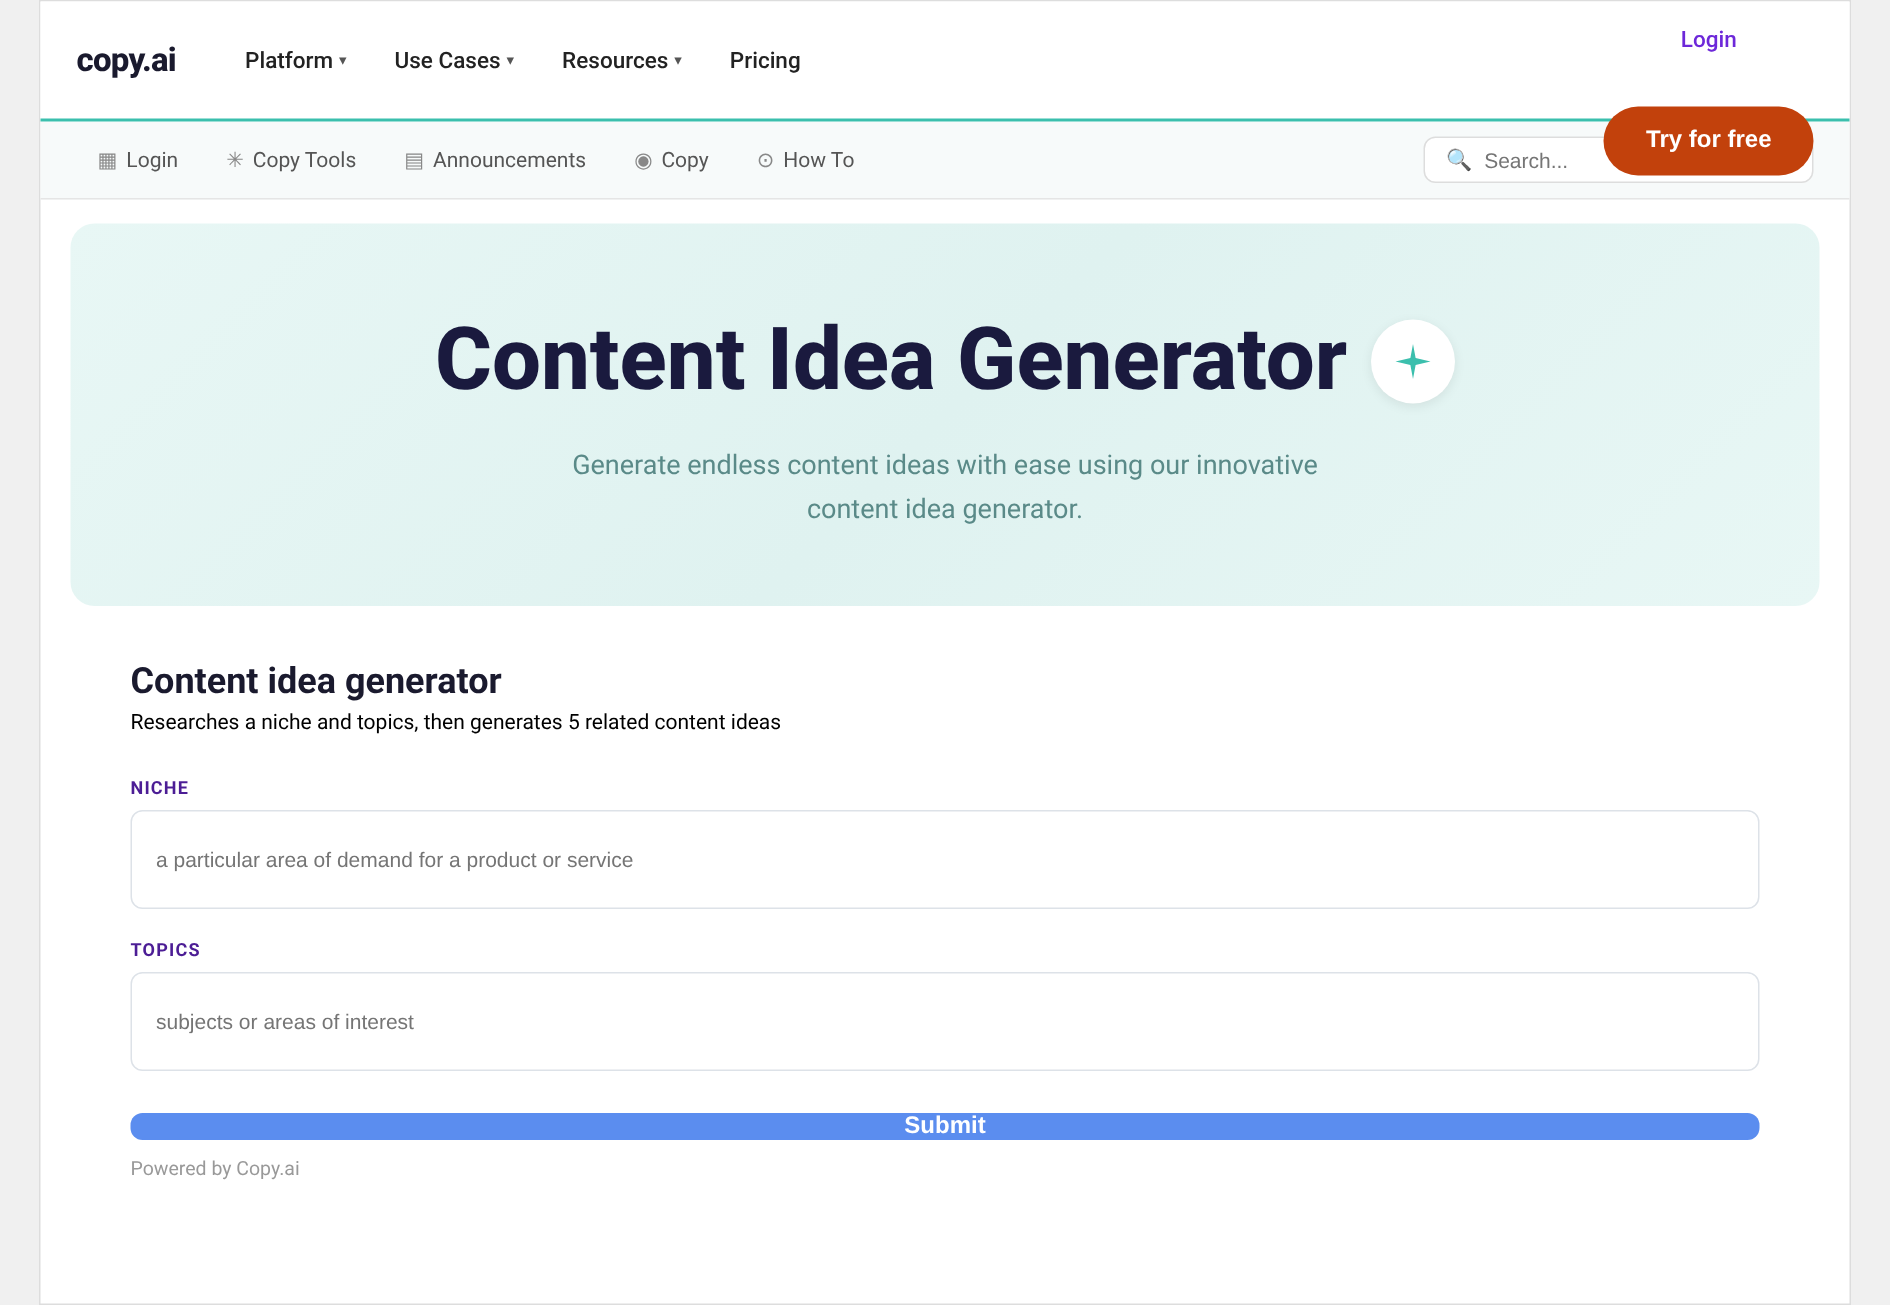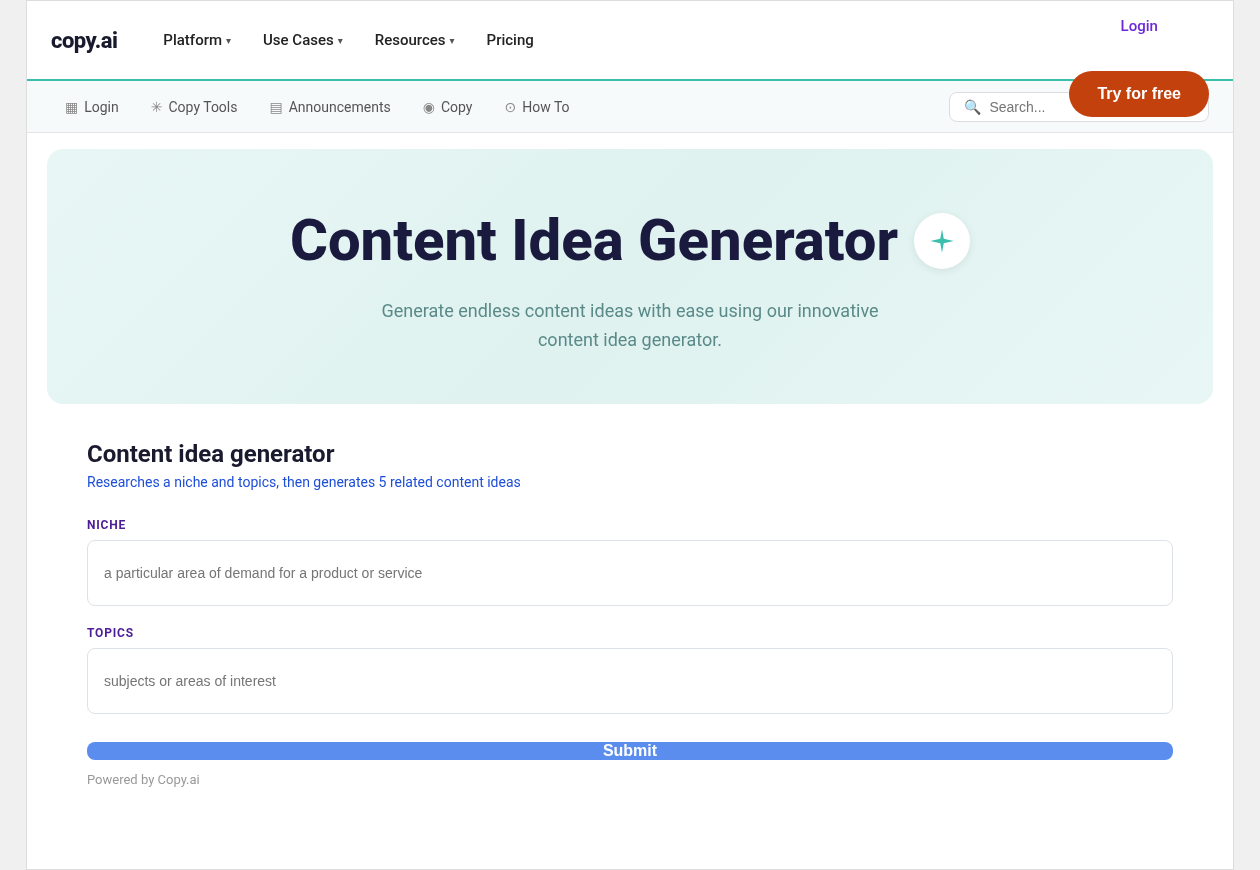--- a/index.html
+++ b/index.html
@@ -214,21 +214,21 @@
 
     .form-title {
       font-size: 24px;
       font-weight: 700;
       color: #1a1a2e;
       margin-bottom: 6px;
     }
 
     .form-desc {
       font-size: 14px;
-      color: #1d4ed8;
+      color: #000000;
       margin-bottom: 28px;
     }
 
     .field-group {
       margin-bottom: 20px;
     }
 
     .field-label {
       font-size: 12px;
       font-weight: 700;

